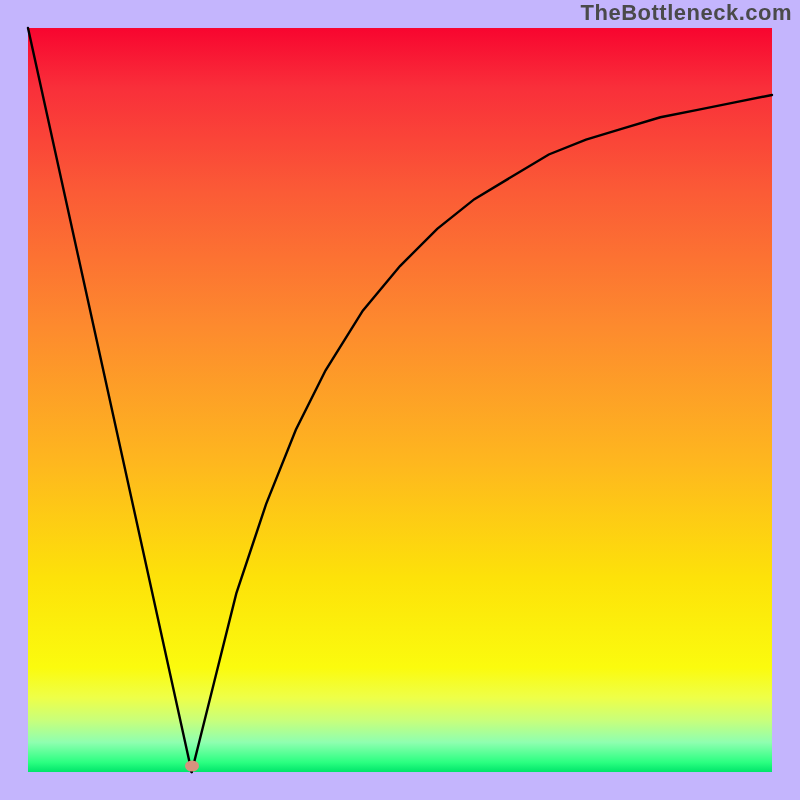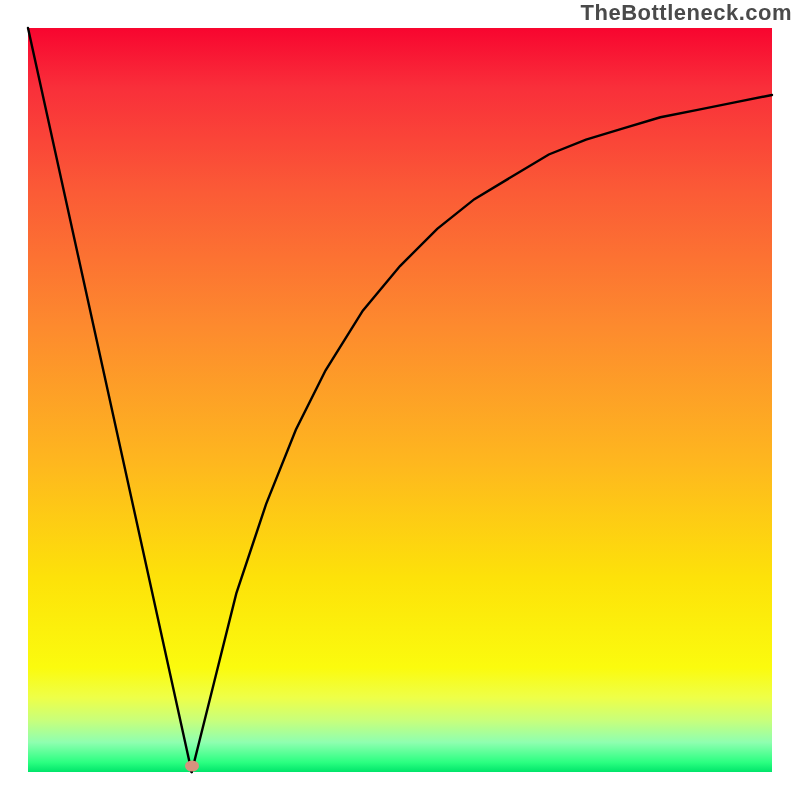--- a/index.html
+++ b/index.html
@@ -7,21 +7,21 @@
     padding: 0;
     width: 800px;
     height: 800px;
     background: #000;
     font-family: Arial, Helvetica, sans-serif;
   }
   .frame {
     position: relative;
     width: 800px;
     height: 800px;
-    background: #ffffff;
+    background: #c4b5fd;
   }
   .watermark {
     position: absolute;
     top: 0;
     right: 8px;
     color: #4a4a4a;
     font-size: 22px;
     font-weight: 600;
     letter-spacing: 0.5px;
     user-select: none;

